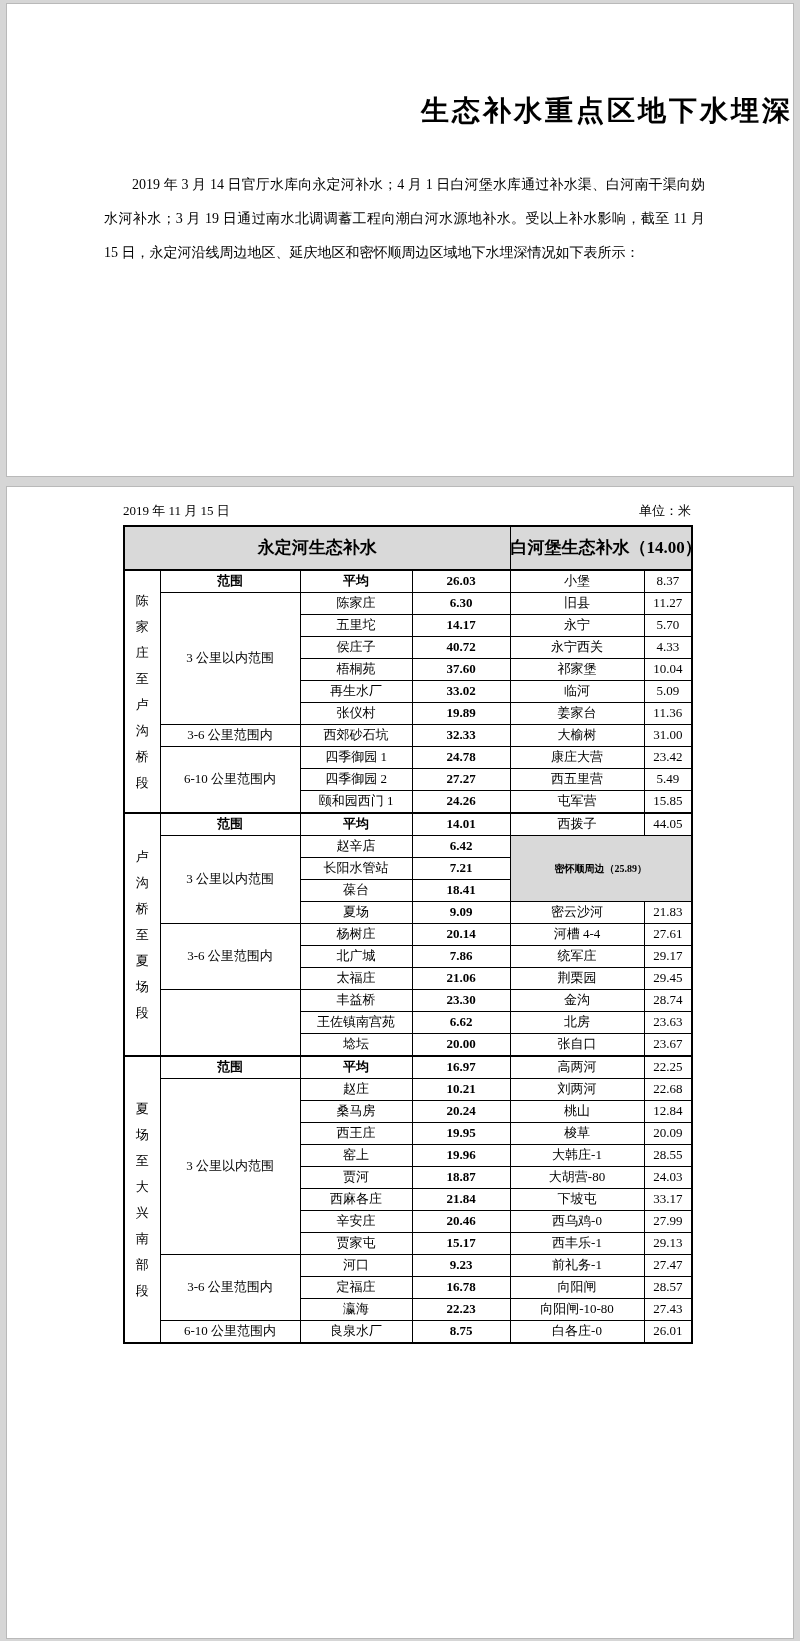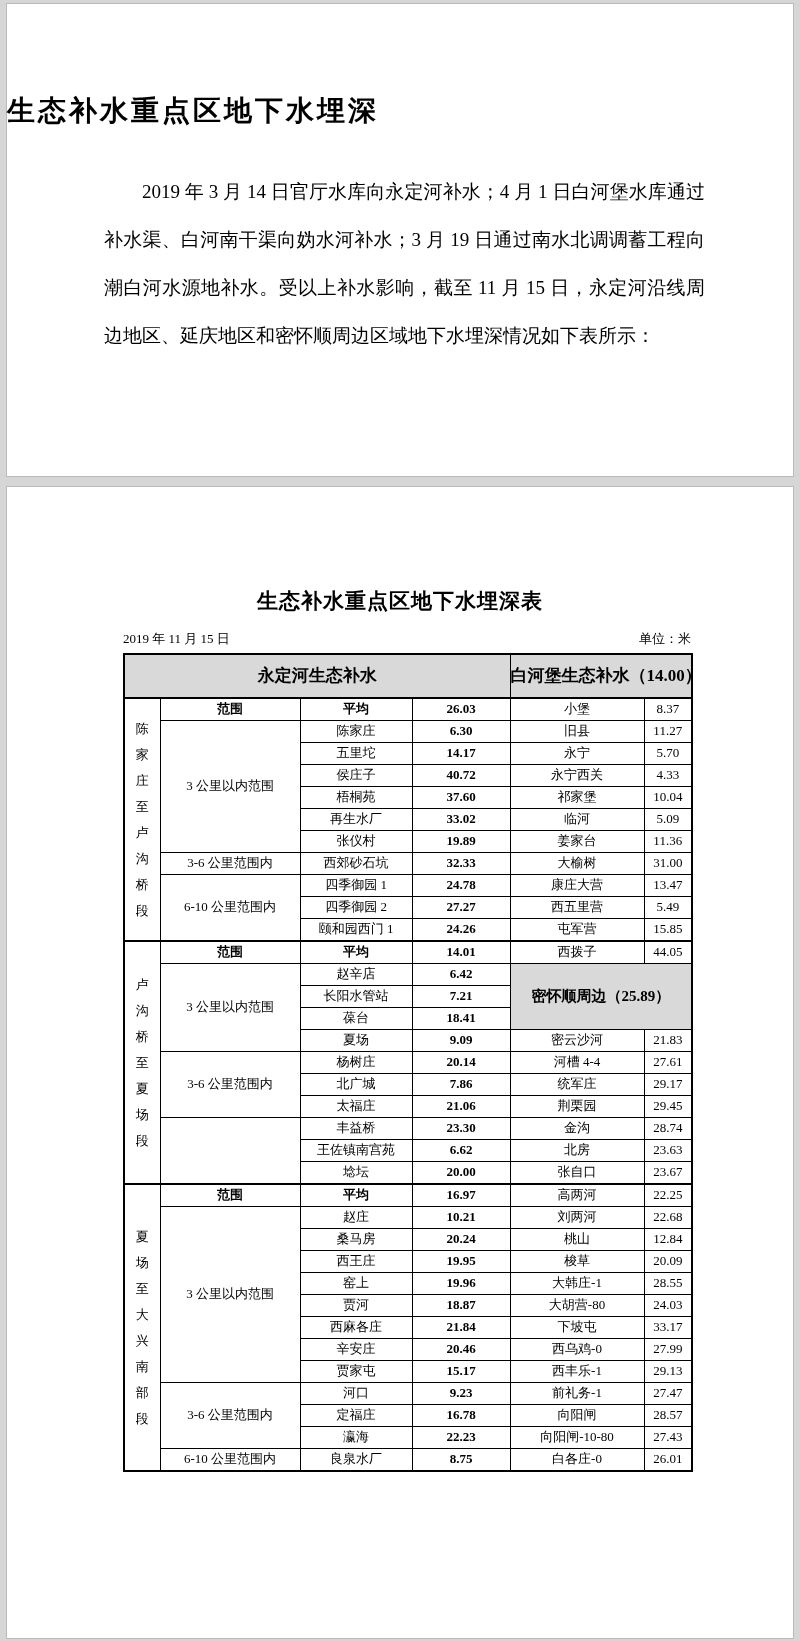--- a/index.html
+++ b/index.html
@@ -3,51 +3,50 @@
 <meta charset="utf-8">
 <style>
   html,body{margin:0;padding:0;}
   body{width:800px;background:#d6d6d6;font-family:"Liberation Serif","DejaVu Serif",serif;color:#000;}
   .viewer{width:800px;min-height:1641px;padding-top:3px;box-sizing:border-box;}
   .page{width:788px;margin:0 auto;background:#fff;border:1px solid #b9b9b9;box-sizing:border-box;position:relative;}
   #page1{height:474px;}
   .page-gap{height:9px;}
   #page2{height:1153px;}
 
-  .doc-title{padding-top:88px;font-size:28px;font-weight:bold;text-align:left;letter-spacing:3px;}
-  .doc-para{margin:38px 88px 0 97px;font-size:19px;line-height:48px;text-indent:2em;text-align:justify;}
+  .doc-title{padding-top:88px;font-size:28px;font-weight:bold;text-align:right;letter-spacing:3px;}
+  .doc-para{margin:38px 88px 0 97px;font-size:14px;line-height:34px;text-indent:2em;text-align:justify;}
 
   .table-title{padding-top:100px;font-size:21px;font-weight:bold;text-align:center;letter-spacing:1px;}
   .table-meta{width:568px;margin:15px 0 5px 116px;display:flex;justify-content:space-between;font-size:13px;}
 
   table.gw{margin-left:116px;border-collapse:collapse;table-layout:fixed;width:568px;font-size:13px;border:2px solid #000;}
   table.gw td{border:1px solid #000;text-align:center;padding:0;height:21px;line-height:1.1;overflow:hidden;white-space:nowrap;}
   tr.hdr td{height:42px;background:#d9d9d9;font-weight:bold;font-size:17px;border-bottom:2px solid #000;}
   td.mid{border-right:2px solid #000;font-weight:bold;}
   tr.secstart td{border-top:2px solid #000;}
   td.b{font-weight:bold;}
   td.vval{text-align:right;padding-right:4px;}
-  td.gray{background:#d9d9d9;font-weight:bold;font-size:15px;margin-top:12px;}
+  td.gray{background:#d9d9d9;font-weight:bold;font-size:10px;margin-top:12px;}
   td.vert{vertical-align:middle;}
   td.vert div{width:15px;margin:0 auto;word-break:break-all;white-space:normal;line-height:26px;font-size:13px;}
 </style>
 </head>
 <body>
 
 <div class="viewer">
 
   <div class="page" id="page1">
     <div class="doc-title">生态补水重点区地下水埋深</div>
     <div class="doc-para">2019 年 3 月 14 日官厅水库向永定河补水；4 月 1 日白河堡水库通过补水渠、白河南干渠向妫水河补水；3 月 19 日通过南水北调调蓄工程向潮白河水源地补水。受以上补水影响，截至 11 月 15 日，永定河沿线周边地区、延庆地区和密怀顺周边区域地下水埋深情况如下表所示：</div>
   </div>
 
   <div class="page-gap"></div>
 
   <div class="page" id="page2">
-    <div class="table-title">生态补水重点区地下水埋深表</div>
     <div class="table-meta">
       <span>2019 年 11 月 15 日</span>
       <span>单位：米</span>
     </div>
 
     <table class="gw">
       <colgroup>
         <col style="width:36px">
           <col style="width:140px">
           <col style="width:112px">
@@ -113,21 +112,21 @@
             <td>西郊砂石坑</td>
             <td class="mid">32.33</td>
             <td>大榆树</td>
             <td class="vval">31.00</td>
           </tr>
       <tr>
             <td rowspan="3">6-10 公里范围内</td>
             <td>四季御园 1</td>
             <td class="mid">24.78</td>
             <td>康庄大营</td>
-            <td class="vval">13.47</td>
+            <td class="vval">23.42</td>
           </tr>
       <tr>
             <td>四季御园 2</td>
             <td class="mid">27.27</td>
             <td>西五里营</td>
             <td class="vval">5.49</td>
           </tr>
       <tr>
             <td>颐和园西门 1</td>
             <td class="mid">24.26</td>

